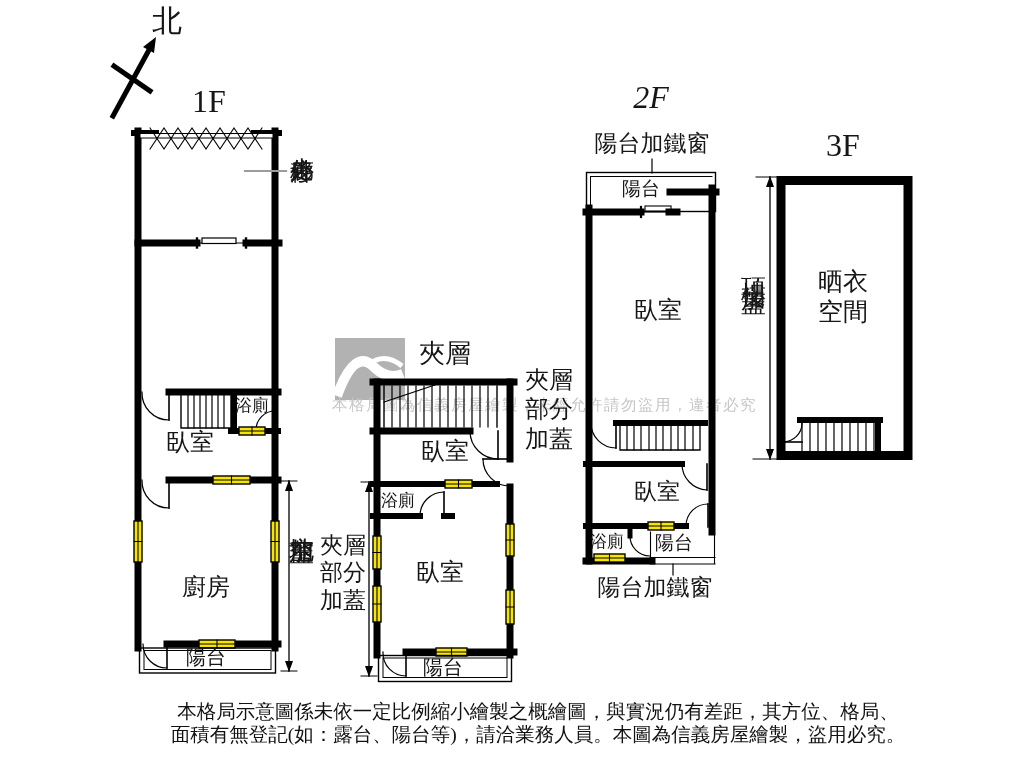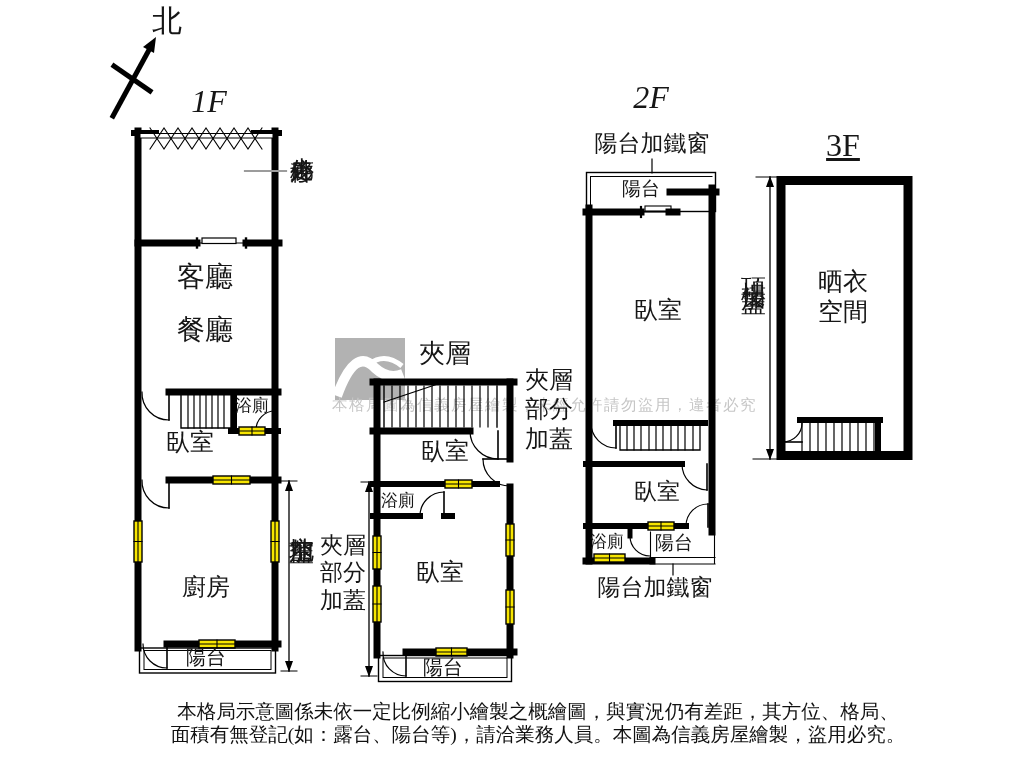--- a/index.html
+++ b/index.html
@@ -259,24 +259,22 @@
         <path d="M 756 177 H 792 M 753 459 H 789" stroke-width="1"></path>
         <polygon points="770,176 766,187 774,187" fill="#000" stroke="none"></polygon>
         <polygon points="770,460 766,449 774,449" fill="#000" stroke="none"></polygon>
       </g>
     </g>
   </svg>
 
   <div class="layer">
     <div class="lbl" style="left:144px; top:4px; width:46px; font-size:30px;">北</div>
 
-    <div class="lbl" style="left:179px; top:84px; width:60px; font-size:32px;font-style:italic;">1F</div>
+    <div class="lbl" style="left:179px; top:84px; width:60px; font-size:32px;">1F</div>
     <div class="lbl vert" style="left:285px; top:138px; width:30px; font-size:24px; letter-spacing:1px;">走廊外移</div>
-    <div class="lbl" style="left:150px; top:262px; width:110px; font-size:28px;">客廳</div>
-    <div class="lbl" style="left:150px; top:315px; width:110px; font-size:28px;">餐廳</div>
     <div class="lbl" style="left:232px; top:397px; width:40px; font-size:17px;">浴廁</div>
     <div class="lbl" style="left:150px; top:429px; width:80px; font-size:24px;">臥室</div>
     <div class="lbl" style="left:166px; top:574px; width:80px; font-size:24px;">廚房</div>
     <div class="lbl" style="left:181px; top:646px; width:50px; font-size:20px;">陽台</div>
     <div class="lbl vert" style="left:285px; top:516px; width:30px; font-size:25px; letter-spacing:1px;">空地加蓋</div>
 
     <div class="lbl" style="left:415px; top:340px; width:60px; font-size:26px;">夾層</div>
     <div class="lbl" style="left:417px; top:438px; width:56px; font-size:24px;">臥室</div>
     <div class="lbl" style="left:377px; top:492px; width:42px; font-size:17px;">浴廁</div>
     <div class="lbl" style="left:412px; top:559px; width:56px; font-size:24px;">臥室</div>
@@ -291,21 +289,21 @@
     <div class="lbl" style="left:621px; top:80px; width:60px; font-size:32px;font-style:italic;">2F</div>
     <div class="lbl" style="left:590px; top:131px; width:124px; font-size:23px;">陽台加鐵窗</div>
     <div class="lbl" style="left:616px; top:179px; width:50px; font-size:19px;">陽台</div>
     <div class="lbl" style="left:627px; top:297px; width:62px; font-size:24px;">臥室</div>
     <div class="lbl" style="left:627px; top:479px; width:60px; font-size:23px;">臥室</div>
     <div class="lbl" style="left:585px; top:533px; width:44px; font-size:17px;">浴廁</div>
     <div class="lbl" style="left:650px; top:533px; width:48px; font-size:19px;">陽台</div>
     <div class="lbl" style="left:593px; top:575px; width:124px; font-size:23px;">陽台加鐵窗</div>
     <div class="lbl vert" style="left:737px; top:258px; width:30px; font-size:25px; letter-spacing:4px;">頂樓加蓋</div>
 
-    <div class="lbl" style="left:813px; top:128px; width:60px; font-size:32px;text-decoration:underline;">3F</div>
+    <div class="lbl" style="left:813px; top:128px; width:60px; font-size:32px;">3F</div>
     <div class="lbl" style="left:809px; top:268px; width:68px; font-size:25px;">晒衣</div>
     <div class="lbl" style="left:809px; top:298px; width:68px; font-size:25px;">空間</div>
   </div>
 
   <div class="disclaimer">
     <div>本格局示意圖係未依一定比例縮小繪製之概繪圖，與實況仍有差距，其方位、格局、</div>
     <div>面積有無登記(如：露台、陽台等)，請洽業務人員。本圖為信義房屋繪製，盜用必究。</div>
   </div>
 
 </div>

